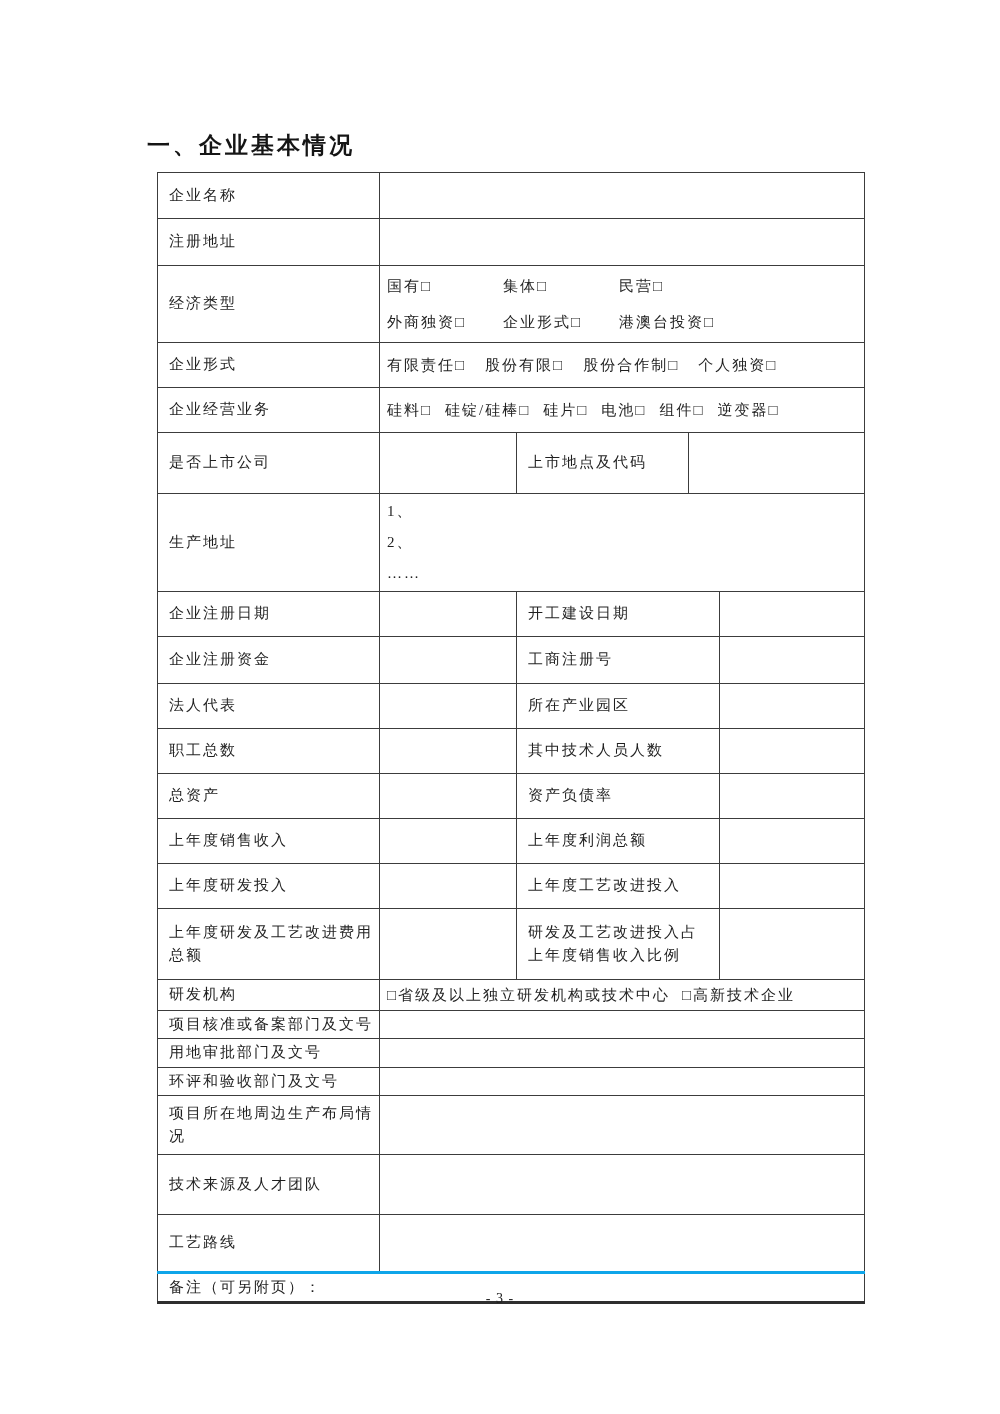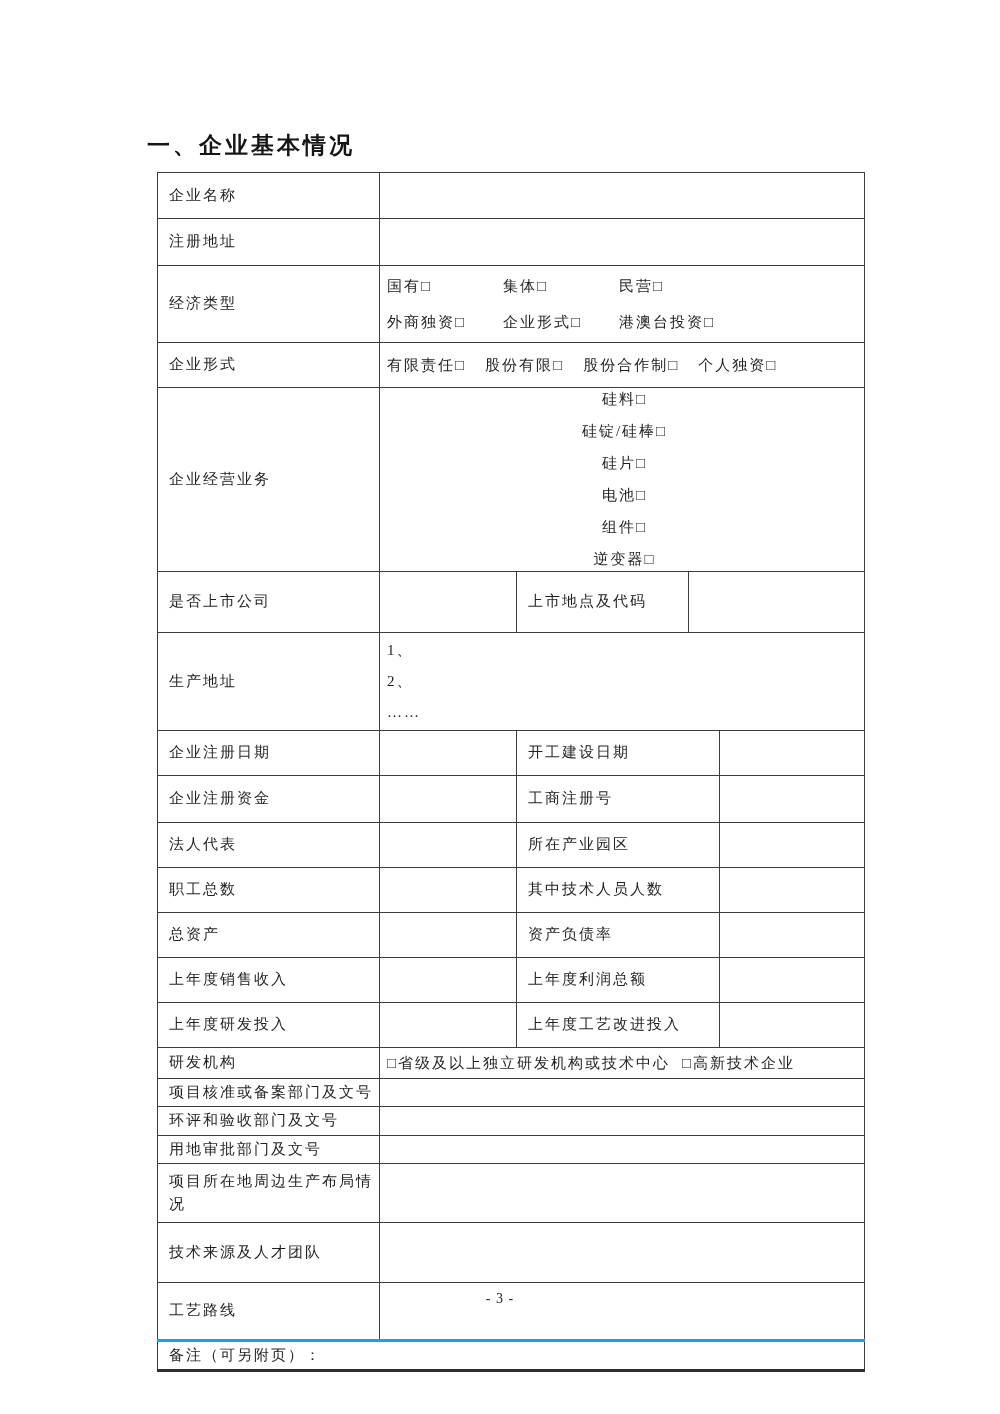--- a/index.html
+++ b/index.html
@@ -27,21 +27,21 @@
     padding:2px 2px 2px 11px;
     vertical-align:middle;
     overflow:hidden;
   }
   td.lbl { white-space:pre-line; line-height:1.55; }
   td.val { padding-left:7px; }
   tr.thick td { border-top:3px solid #0ea5e9; border-bottom:3px solid #2f2f2f; }
   .optline { line-height:36px; }
   .optline .w { display:inline-block; width:116px; }
   .optrow { display:flex; align-items:center; gap:19px; }
-  .optrow.tight { gap:13px;flex-direction:column; }
+  .optrow.tight { gap:13px; }
   .optrow.rd { gap:12px; padding-left:0; }
   .addr-line { line-height:31px; }
   .page-footer {
     position:absolute; left:0; top:1291px; width:1000px;
     text-align:center; font-size:14px; letter-spacing:1px;
     color:#1f1f1f;
   }
 </style>
 </head>
 <body>
@@ -164,43 +164,51 @@
     <td class="val"></td>
   </tr>
 
   <tr style="height:45px">
     <td class="lbl">上年度研发投入</td>
     <td class="val"></td>
     <td class="lbl" colspan="2">上年度工艺改进投入</td>
     <td class="val"></td>
   </tr>
 
+  <tr style="height:71px">
+    <td class="lbl">上年度研发及工艺改进费用
+总额</td>
+    <td class="val"></td>
+    <td class="lbl" colspan="2">研发及工艺改进投入占
+上年度销售收入比例</td>
+    <td class="val"></td>
+  </tr>
 
   <tr style="height:31px">
     <td class="lbl">研发机构</td>
     <td class="val" colspan="4" style="padding-left:7px">
       <div class="optrow rd">
         <span>□省级及以上独立研发机构或技术中心</span>
         <span>□高新技术企业</span>
       </div>
     </td>
   </tr>
 
   <tr style="height:26px">
     <td class="lbl">项目核准或备案部门及文号</td>
     <td class="val" colspan="4"></td>
   </tr>
 
   <tr style="height:26px">
+    <td class="lbl">用地审批部门及文号</td>
+    <td class="val" colspan="4"></td>
+  </tr>
+
+  <tr style="height:26px">
     <td class="lbl">环评和验收部门及文号</td>
-    <td class="val" colspan="4"></td>
-  </tr>
-
-  <tr style="height:26px">
-    <td class="lbl">用地审批部门及文号</td>
     <td class="val" colspan="4"></td>
   </tr>
 
   <tr style="height:59px">
     <td class="lbl">项目所在地周边生产布局情
 况</td>
     <td class="val" colspan="4"></td>
   </tr>
 
   <tr style="height:60px">

